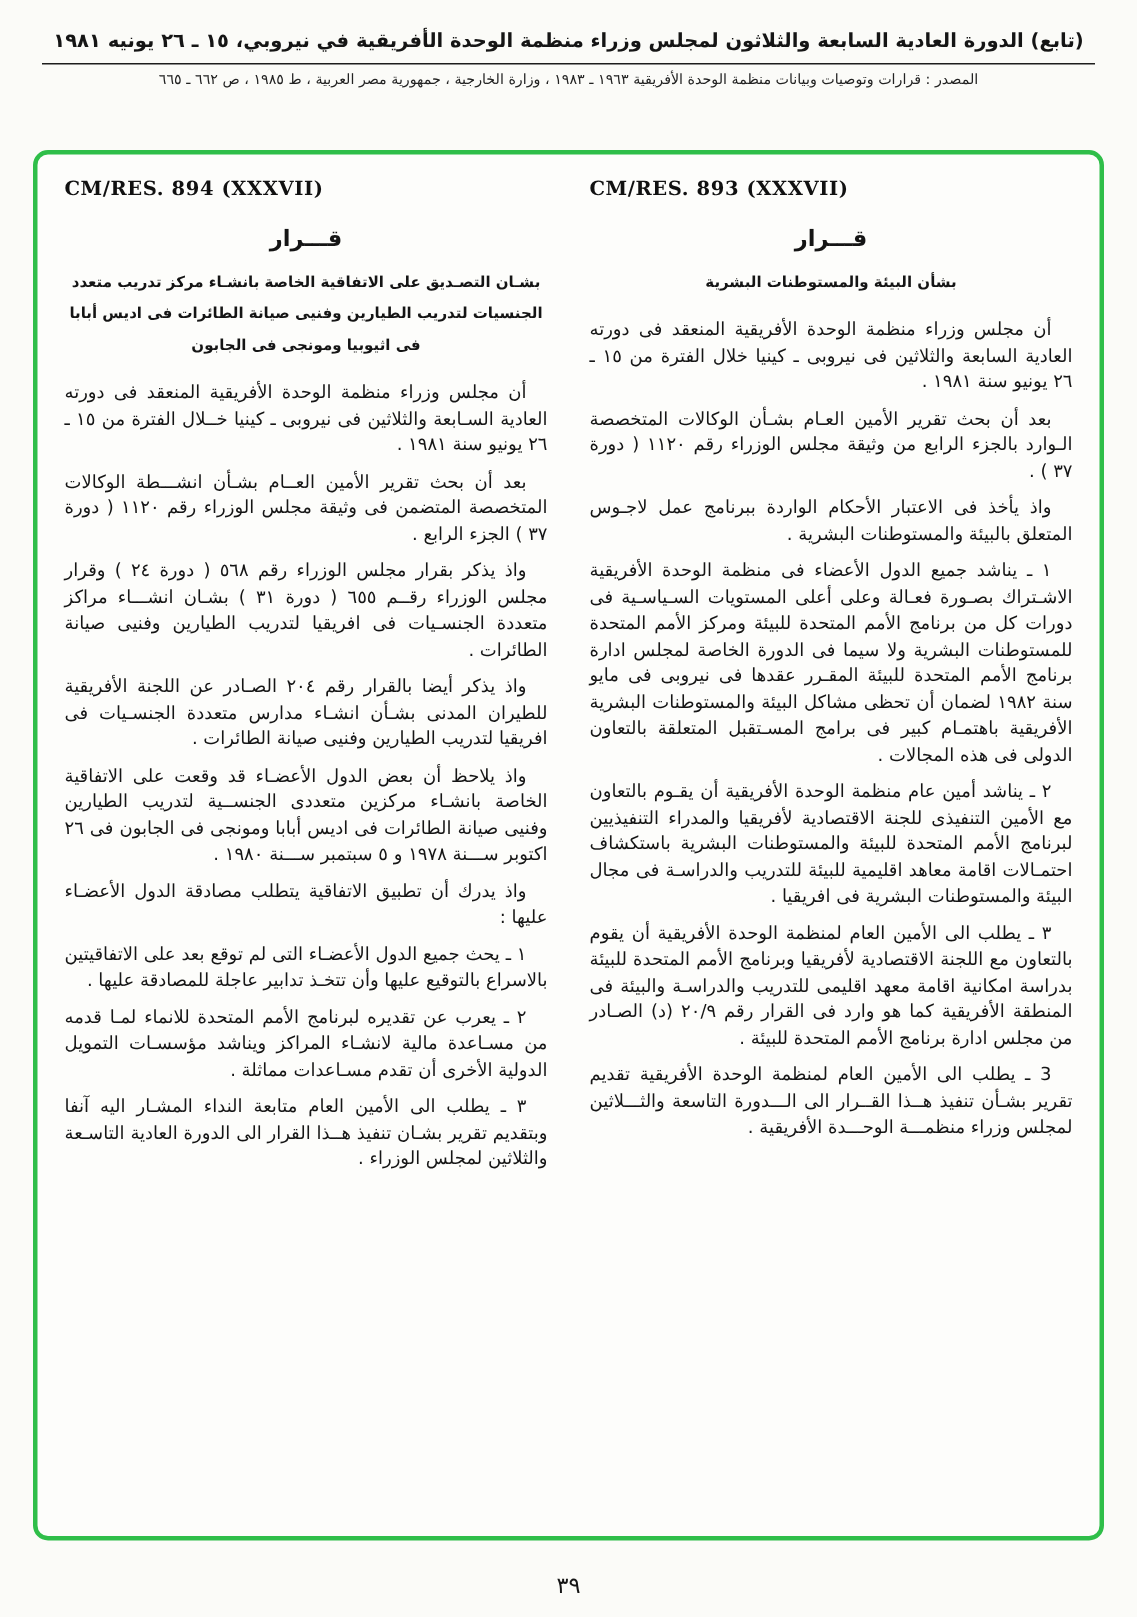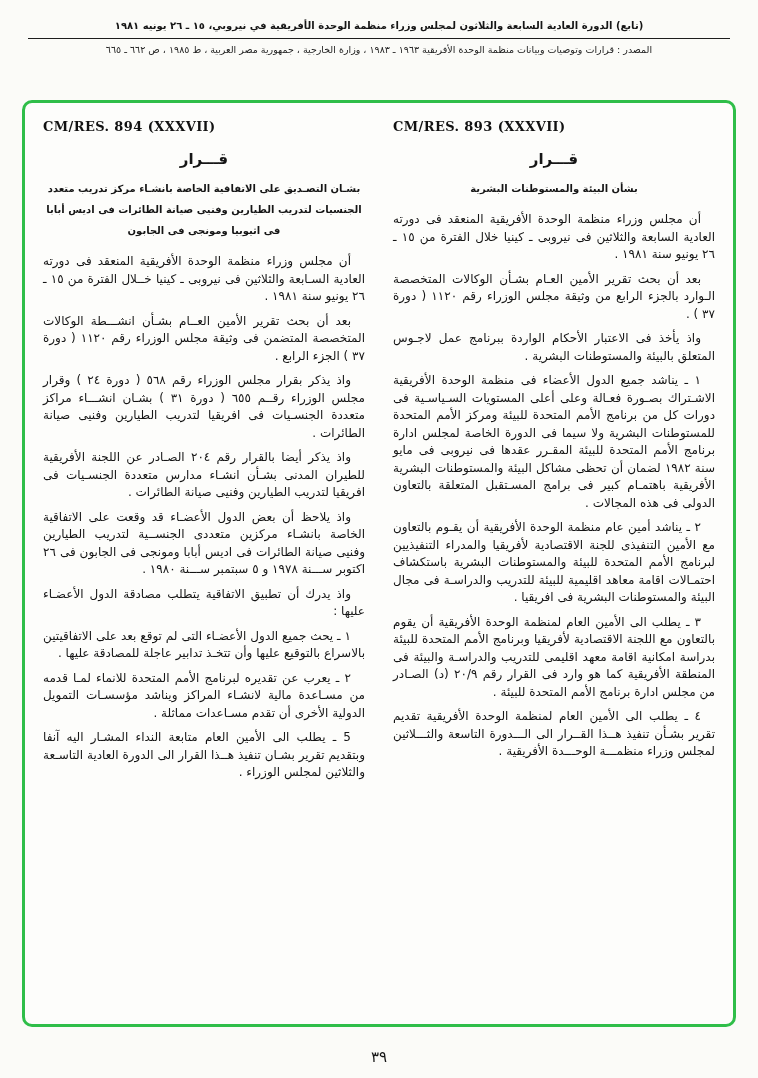--- a/index.html
+++ b/index.html
@@ -7,21 +7,21 @@
     width:758px;height:1078px;
     background:#fbfbf8;
     font-family:"DejaVu Sans", sans-serif;
     color:#151515;
     position:relative;
     overflow:hidden;
   }
   .scan-header{padding-top:20px;}
   .hdr1{
     direction:rtl;text-align:center;
-    font-size:10px;font-weight:bold;
+    font-size:13px;font-weight:bold;
     letter-spacing:.2px;
     padding:0 12px;
   }
   .hdr-rule{
     border:none;border-top:1.6px solid #1d1d1d;
     margin:7px 28px 5px 28px;
   }
   .hdr2{
     direction:rtl;text-align:center;
     font-size:9.5px;color:#222;
@@ -81,36 +81,36 @@
       <section class="col">
         <div class="res-ref">CM/RES. 893 (XXXVII)</div>
         <div class="res-title">قـــرار</div>
         <div class="res-subject">بشأن البيئة والمستوطنات البشرية</div>
         <p>أن مجلس وزراء منظمة الوحدة الأفريقية المنعقد فى دورته العادية السابعة والثلاثين فى نيروبى ـ كينيا خلال الفترة من ١٥ ـ ٢٦ يونيو سنة ١٩٨١ .</p>
         <p>بعد أن بحث تقرير الأمين العـام بشـأن الوكالات المتخصصة الـوارد بالجزء الرابع من وثيقة مجلس الوزراء رقم ١١٢٠ ( دورة ٣٧ ) .</p>
         <p>واذ يأخذ فى الاعتبار الأحكام الواردة ببرنامج عمل لاجـوس المتعلق بالبيئة والمستوطنات البشرية .</p>
         <p>١ ـ يناشد جميع الدول الأعضاء فى منظمة الوحدة الأفريقية الاشـتراك بصـورة فعـالة وعلى أعلى المستويات السـياسـية فى دورات كل من برنامج الأمم المتحدة للبيئة ومركز الأمم المتحدة للمستوطنات البشرية ولا سيما فى الدورة الخاصة لمجلس ادارة برنامج الأمم المتحدة للبيئة المقـرر عقدها فى نيروبى فى مايو سنة ١٩٨٢ لضمان أن تحظى مشاكل البيئة والمستوطنات البشرية الأفريقية باهتمـام كبير فى برامج المسـتقبل المتعلقة بالتعاون الدولى فى هذه المجالات .</p>
         <p>٢ ـ يناشد أمين عام منظمة الوحدة الأفريقية أن يقـوم بالتعاون مع الأمين التنفيذى للجنة الاقتصادية لأفريقيا والمدراء التنفيذيين لبرنامج الأمم المتحدة للبيئة والمستوطنات البشرية باستكشاف احتمـالات اقامة معاهد اقليمية للبيئة للتدريب والدراسـة فى مجال البيئة والمستوطنات البشرية فى افريقيا .</p>
         <p>٣ ـ يطلب الى الأمين العام لمنظمة الوحدة الأفريقية أن يقوم بالتعاون مع اللجنة الاقتصادية لأفريقيا وبرنامج الأمم المتحدة للبيئة بدراسة امكانية اقامة معهد اقليمى للتدريب والدراسـة والبيئة فى المنطقة الأفريقية كما هو وارد فى القرار رقم ٢٠/٩ (د) الصـادر من مجلس ادارة برنامج الأمم المتحدة للبيئة .</p>
-        <p>٤ ـ يطلب الى الأمين العام لمنظمة الوحدة الأفريقية تقديم تقرير بشـأن تنفيذ هــذا القــرار الى الـــدورة التاسعة والثـــلاثين لمجلس وزراء منظمـــة الوحـــدة الأفريقية .</p>
+        <p>3 ـ يطلب الى الأمين العام لمنظمة الوحدة الأفريقية تقديم تقرير بشـأن تنفيذ هــذا القــرار الى الـــدورة التاسعة والثـــلاثين لمجلس وزراء منظمـــة الوحـــدة الأفريقية .</p>
       </section>
 
       <section class="col">
         <div class="res-ref">CM/RES. 894 (XXXVII)</div>
         <div class="res-title">قـــرار</div>
         <div class="res-subject">بشـان التصـديق على الاتفاقية الخاصة بانشـاء مركز تدريب متعدد الجنسيات لتدريب الطيارين وفنيى صيانة الطائرات فى اديس أبابا فى اثيوبيا ومونجى فى الجابون</div>
         <p>أن مجلس وزراء منظمة الوحدة الأفريقية المنعقد فى دورته العادية السـابعة والثلاثين فى نيروبى ـ كينيا خــلال الفترة من ١٥ ـ ٢٦ يونيو سنة ١٩٨١ .</p>
         <p>بعد أن بحث تقرير الأمين العــام بشـأن انشـــطة الوكالات المتخصصة المتضمن فى وثيقة مجلس الوزراء رقم ١١٢٠ ( دورة ٣٧ ) الجزء الرابع .</p>
         <p>واذ يذكر بقرار مجلس الوزراء رقم ٥٦٨ ( دورة ٢٤ ) وقرار مجلس الوزراء رقــم ٦٥٥ ( دورة ٣١ ) بشـان انشـــاء مراكز متعددة الجنسـيات فى افريقيا لتدريب الطيارين وفنيى صيانة الطائرات .</p>
         <p>واذ يذكر أيضا بالقرار رقم ٢٠٤ الصـادر عن اللجنة الأفريقية للطيران المدنى بشـأن انشـاء مدارس متعددة الجنسـيات فى افريقيا لتدريب الطيارين وفنيى صيانة الطائرات .</p>
         <p>واذ يلاحظ أن بعض الدول الأعضـاء قد وقعت على الاتفاقية الخاصة بانشـاء مركزين متعددى الجنســية لتدريب الطيارين وفنيى صيانة الطائرات فى اديس أبابا ومونجى فى الجابون فى ٢٦ اكتوبر ســـنة ١٩٧٨ و ٥ سبتمبر ســـنة ١٩٨٠ .</p>
         <p>واذ يدرك أن تطبيق الاتفاقية يتطلب مصادقة الدول الأعضـاء عليها :</p>
         <p>١ ـ يحث جميع الدول الأعضـاء التى لم توقع بعد على الاتفاقيتين بالاسراع بالتوقيع عليها وأن تتخـذ تدابير عاجلة للمصادقة عليها .</p>
         <p>٢ ـ يعرب عن تقديره لبرنامج الأمم المتحدة للانماء لمـا قدمه من مسـاعدة مالية لانشـاء المراكز ويناشد مؤسسـات التمويل الدولية الأخرى أن تقدم مسـاعدات مماثلة .</p>
-        <p>5 ـ يطلب الى الأمين العام متابعة النداء المشـار اليه آنفا وبتقديم تقرير بشـان تنفيذ هــذا القرار الى الدورة العادية التاسـعة والثلاثين لمجلس الوزراء .</p>
+        <p>٣ ـ يطلب الى الأمين العام متابعة النداء المشـار اليه آنفا وبتقديم تقرير بشـان تنفيذ هــذا القرار الى الدورة العادية التاسـعة والثلاثين لمجلس الوزراء .</p>
       </section>
 
     </div>
   </div>
 
   <div class="page-number">٣٩</div>
 
 </div>
 
 </body></html>

